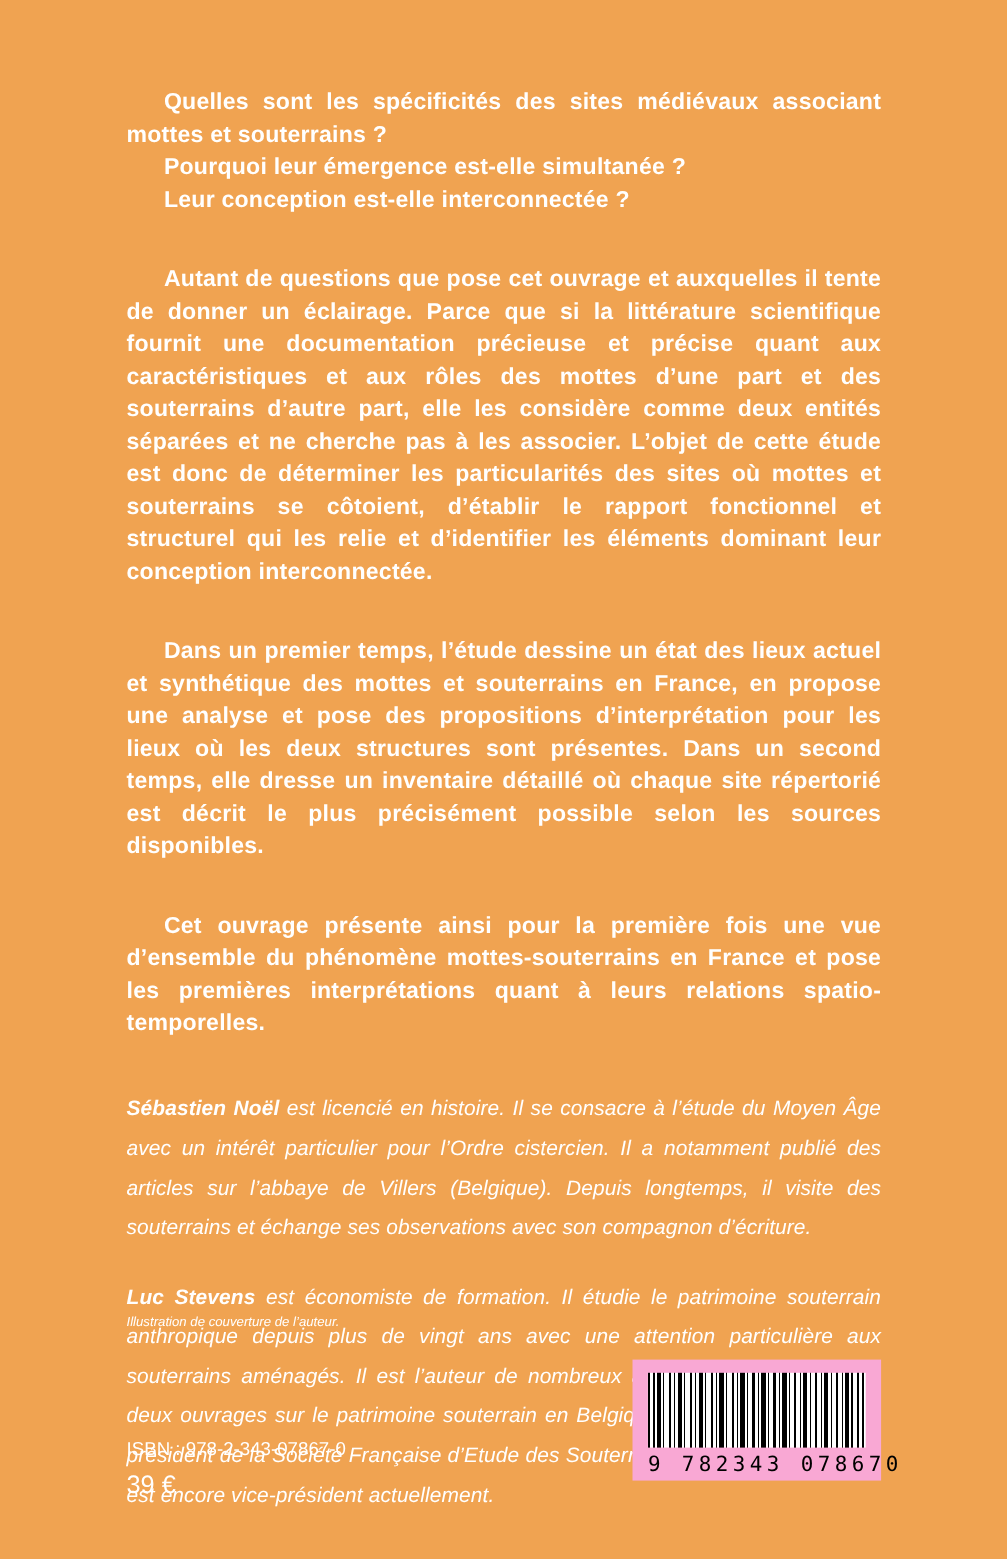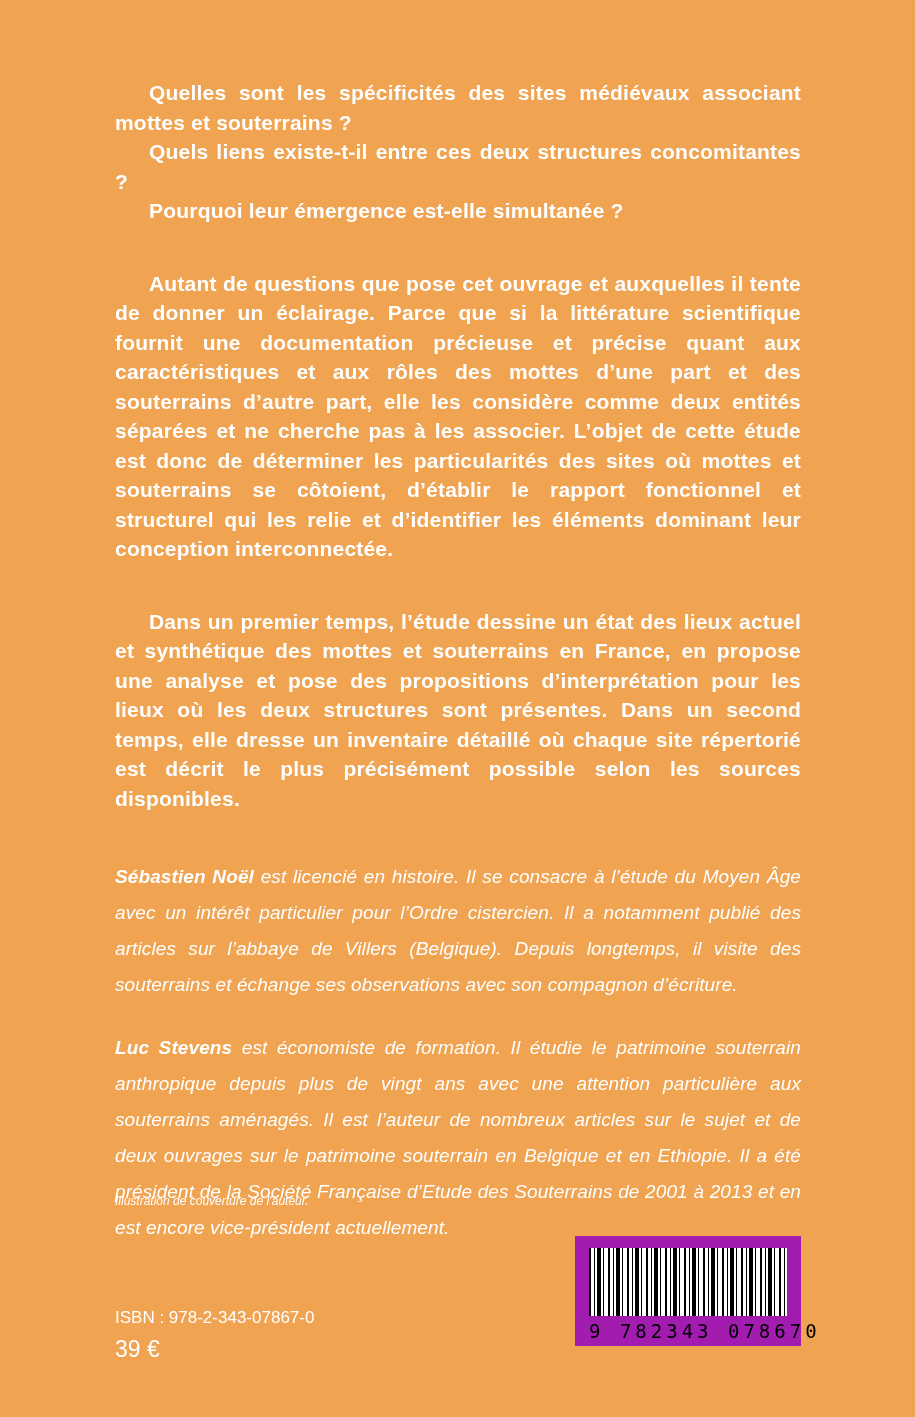--- a/index.html
+++ b/index.html
@@ -73,21 +73,21 @@
     left: 115px;
     top: 1336px;
     font-size: 23px;
   }
   .barcode-box {
     position: absolute;
     left: 575px;
     top: 1236px;
     width: 226px;
     height: 110px;
-    background: #a21caf;
+    background: #f9a8d4;
     box-sizing: border-box;
     padding: 12px 14px 6px 14px;
   }
   .barcode-bars {
     width: 198px;
     height: 68px;
     background: repeating-linear-gradient(90deg,
       #000000 0px,  #000000 2px,
       #ffffff 2px,  #ffffff 5px,
       #000000 5px,  #000000 6px,
@@ -108,25 +108,26 @@
   }
 </style>
 </head>
 <body>
 
 <div class="cover">
 
   <div class="text-column">
 
     <p class="question">Quelles sont les spécificités des sites médiévaux associant mottes et souterrains ?</p>
-    <p class="question">Quels liens existe-t-il entre ces deux structures concomitantes ?</p>
     <p class="question">Pourquoi leur émergence est-elle simultanée ?</p>
+    <p class="question">Leur conception est-elle interconnectée ?</p>
 
     <p class="synopsis">Autant de questions que pose cet ouvrage et auxquelles il tente de donner un éclairage. Parce que si la littérature scientifique fournit une documentation précieuse et précise quant aux caractéristiques et aux rôles des mottes d’une part et des souterrains d’autre part, elle les considère comme deux entités séparées et ne cherche pas à les associer. L’objet de cette étude est donc de déterminer les particularités des sites où mottes et souterrains se côtoient, d’établir le rapport fonctionnel et structurel qui les relie et d’identifier les éléments dominant leur conception interconnectée.</p>
     <p class="synopsis">Dans un premier temps, l’étude dessine un état des lieux actuel et synthétique des mottes et souterrains en France, en propose une analyse et pose des propositions d’interprétation pour les lieux où les deux structures sont présentes. Dans un second temps, elle dresse un inventaire détaillé où chaque site répertorié est décrit le plus précisément possible selon les sources disponibles.</p>
+    <p class="synopsis">Cet ouvrage présente ainsi pour la première fois une vue d’ensemble du phénomène mottes-souterrains en France et pose les premières interprétations quant à leurs relations spatio-temporelles.</p>
 
     <p class="bio bio-1"><strong>Sébastien Noël</strong> <span class="bio-text">est licencié en histoire. Il se consacre à l’étude du Moyen Âge avec un intérêt particulier pour l’Ordre cistercien. Il a notamment publié des articles sur l’abbaye de Villers (Belgique). Depuis longtemps, il visite des souterrains et échange ses observations avec son compagnon d’écriture.</span></p>
 
     <p class="bio bio-2"><strong>Luc Stevens</strong> <span class="bio-text">est économiste de formation. Il étudie le patrimoine souterrain anthropique depuis plus de vingt ans avec une attention particulière aux souterrains aménagés. Il est l’auteur de nombreux articles sur le sujet et de deux ouvrages sur le patrimoine souterrain en Belgique et en Ethiopie. Il a été président de la Société Française d’Etude des Souterrains de 2001 à 2013 et en est encore vice-président actuellement.</span></p>
 
   </div>
 
   <div class="credit">Illustration de couverture de l’auteur.</div>
 
   <div class="isbn">ISBN : 978-2-343-07867-0</div>

